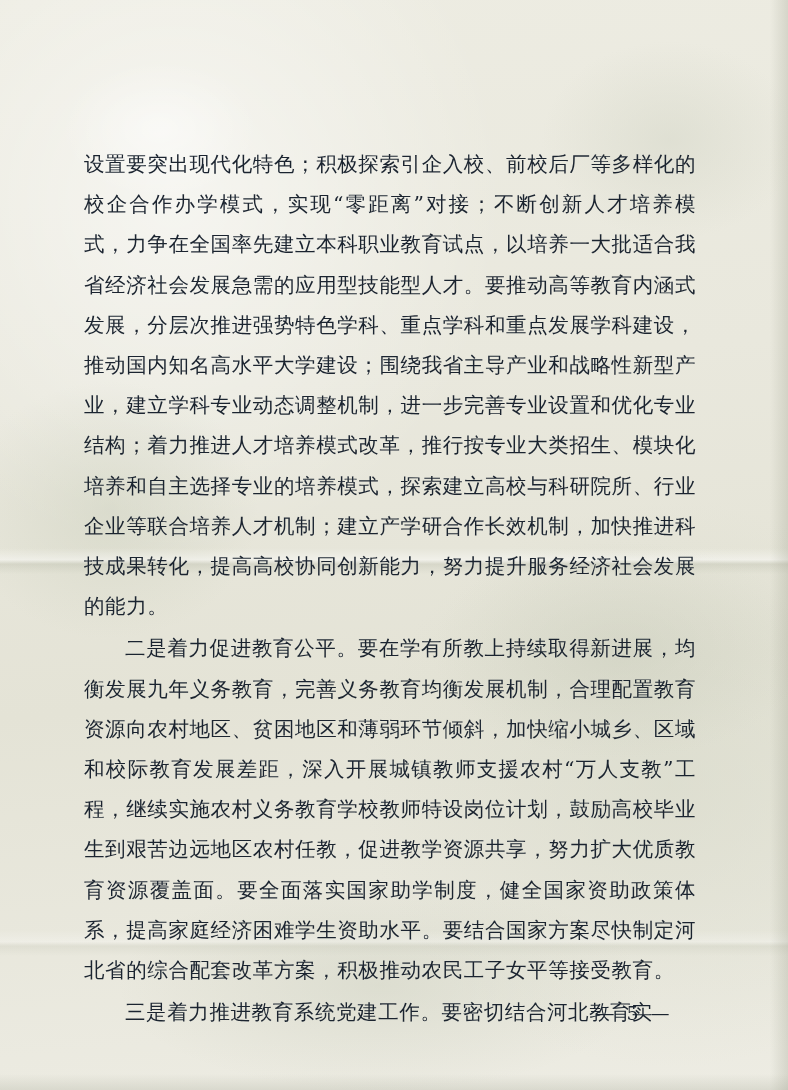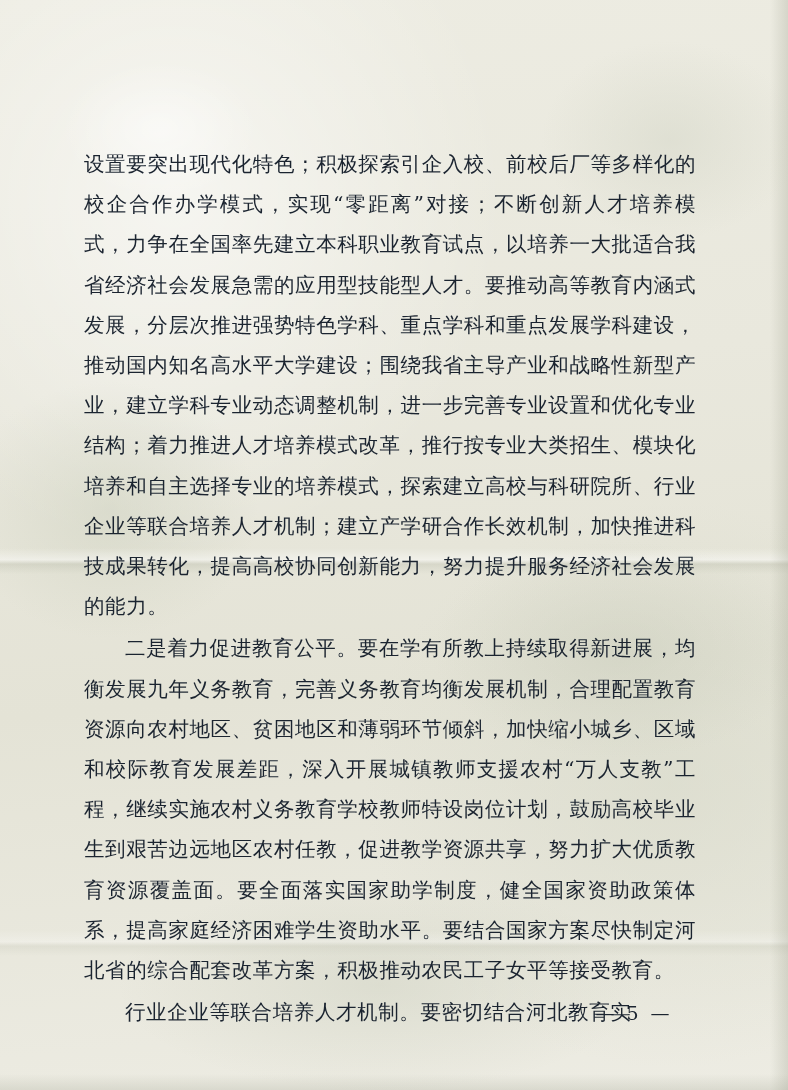--- a/index.html
+++ b/index.html
@@ -109,19 +109,19 @@
   <div class="fold fold-b"></div>
   <div class="edge-right"></div>
   <div class="edge-bottom"></div>
 
   <div id="body-text">
 
     <p class="para">设置要突出现代化特色；积极探索引企入校、前校后厂等多样化的校企合作办学模式，实现“零距离”对接；不断创新人才培养模式，力争在全国率先建立本科职业教育试点，以培养一大批适合我省经济社会发展急需的应用型技能型人才。要推动高等教育内涵式发展，分层次推进强势特色学科、重点学科和重点发展学科建设，推动国内知名高水平大学建设；围绕我省主导产业和战略性新型产业，建立学科专业动态调整机制，进一步完善专业设置和优化专业结构；着力推进人才培养模式改革，推行按专业大类招生、模块化培养和自主选择专业的培养模式，探索建立高校与科研院所、行业企业等联合培养人才机制；建立产学研合作长效机制，加快推进科技成果转化，提高高校协同创新能力，努力提升服务经济社会发展的能力。</p>
 
     <p class="para indent"><span class="bold-lead">二是着力促进教育公平。</span><span>要在学有所教上持续取得新进展，均衡发展九年义务教育，完善义务教育均衡发展机制，合理配置教育资源向农村地区、贫困地区和薄弱环节倾斜，加快缩小城乡、区域和校际教育发展差距，深入开展城镇教师支援农村“万人支教”工程，继续实施农村义务教育学校教师特设岗位计划，鼓励高校毕业生到艰苦边远地区农村任教，促进教学资源共享，努力扩大优质教育资源覆盖面。要全面落实国家助学制度，健全国家资助政策体系，提高家庭经济困难学生资助水平。要结合国家方案尽快制定河北省的综合配套改革方案，积极推动农民工子女平等接受教育。</span></p>
 
-    <p class="para indent"><span class="bold-lead">行业企业等联合培养人才机制。</span><span>要密切结合河北教育实</span></p>
+    <p class="para indent"><span class="bold-lead">三是着力推进教育系统党建工作。</span><span>要密切结合河北教育实</span></p>
 
   </div>
 
   <div id="page-number">— 5 —</div>
 
 </div>
 
 </body></html>

